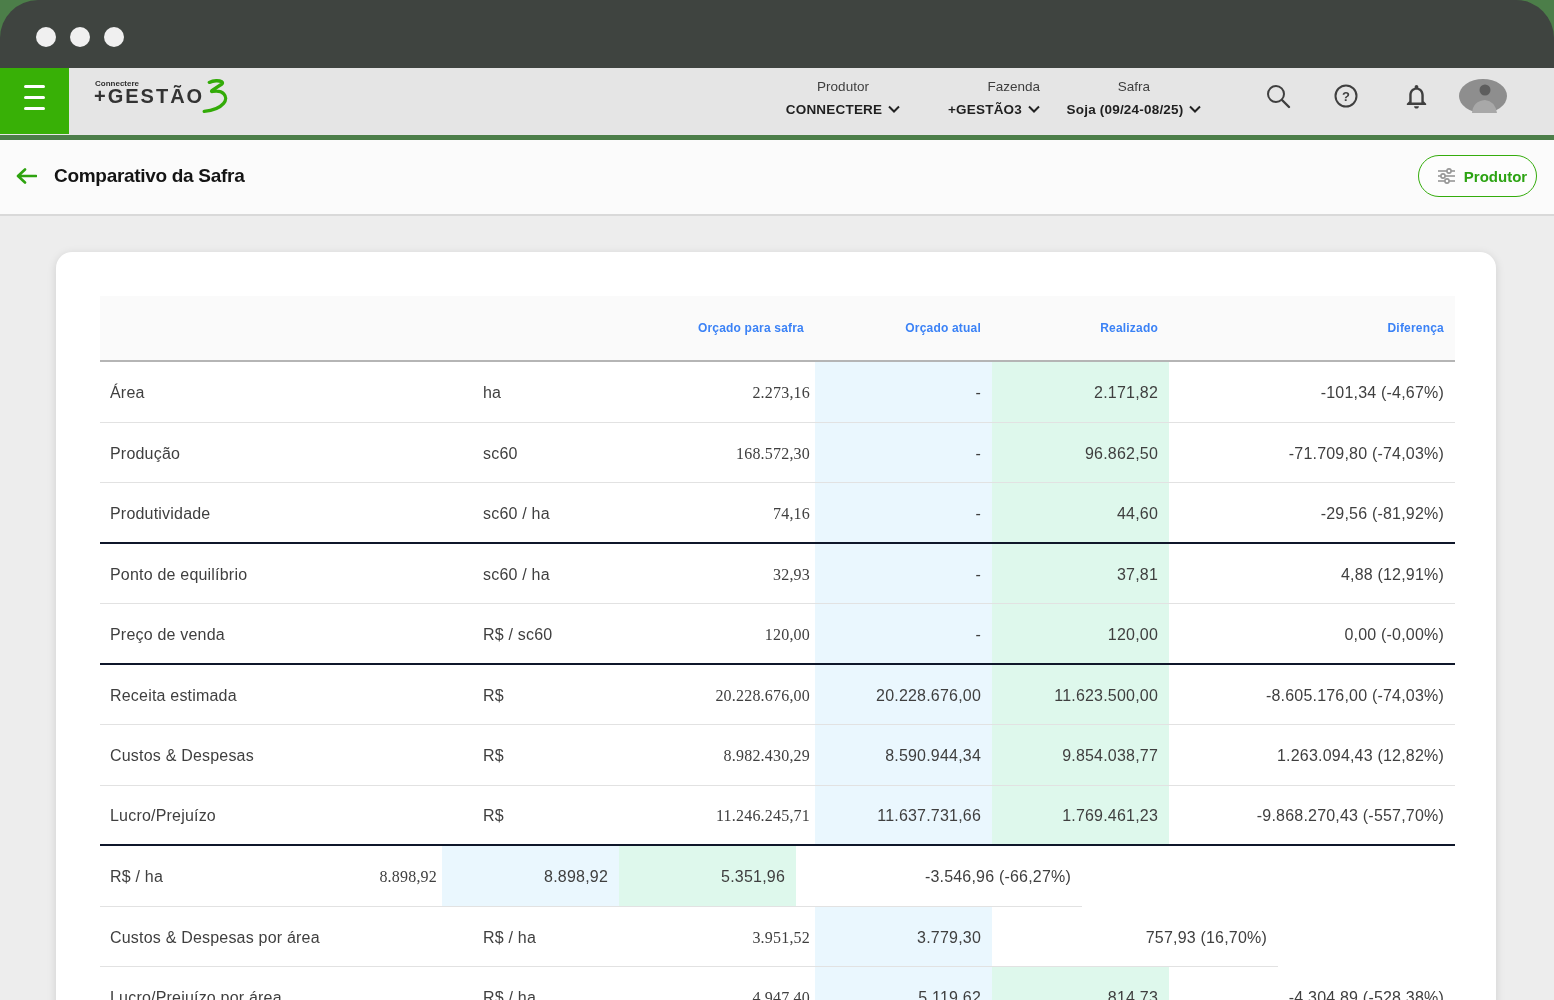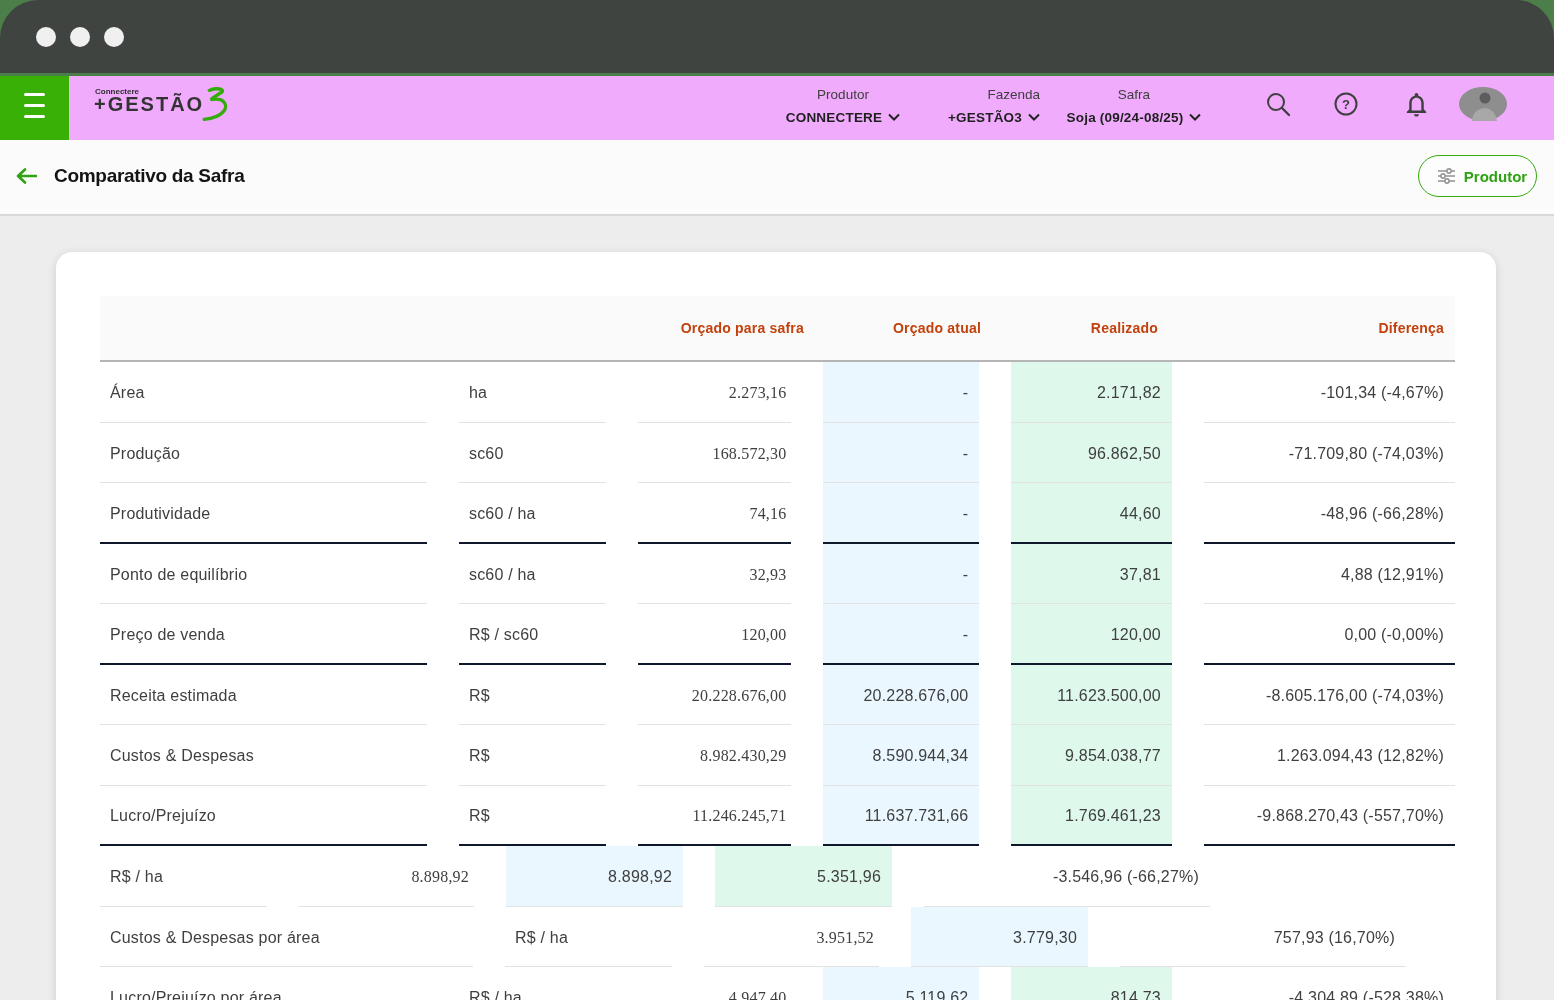--- a/index.html
+++ b/index.html
@@ -3,21 +3,21 @@
 <meta charset="utf-8">
 <style>
   * { margin:0; padding:0; box-sizing:border-box; }
   html,body { width:1554px; height:1000px; overflow:hidden; }
   body { background:#4c7e49; font-family:"Liberation Sans", sans-serif; position:relative; }
 
   .chrome { position:absolute; left:0; top:0; width:1554px; height:73px;
     background:#3f4440; border-radius:38px 38px 0 0; }
   .dot { position:absolute; top:27px; width:20px; height:20px; border-radius:50%; background:#f0f0f0; }
 
-  .hdr { position:absolute; left:0; top:76px; width:1554px; height:67px; background:#f0abfc;
+  .hdr { position:absolute; left:0; top:68px; width:1554px; height:67px; background:#e5e5e5;
     border-bottom:1px solid #e6e6e6; }
   .menu { position:absolute; left:0; top:0; width:69px; height:66px; background:#38b006; }
   .menu .bar { position:absolute; left:24px; width:21px; height:3.4px; background:#ffffff; border-radius:2px; }
 
   .logo { position:absolute; left:95px; top:0; }
   .logo .conn { position:absolute; left:0px; top:11px; font-size:8px; font-weight:bold; color:#2f2f2f; letter-spacing:0px; }
   .logo .gest { position:absolute; left:-1px; top:17px; font-size:20px; font-weight:bold; color:#333333; letter-spacing:2px; }
   .logo .three { position:absolute; left:107px; top:11px; }
 
   .navgrp { position:absolute; top:11px; text-align:center; color:#3c3c3c; }
@@ -34,22 +34,22 @@
   .fbtn { position:absolute; left:1418px; top:15px; width:119px; height:42px; border:1.5px solid #35ac0d;
     border-radius:21px; background:#fdfdfd; display:flex; align-items:center; justify-content:center; padding-left:10px; }
   .fbtn .ftxt { color:#2ca312; font-size:15px; font-weight:bold; margin-left:9px; }
 
   .content { position:absolute; left:0; top:216px; width:1554px; height:784px; background:#ededed; }
   .card { position:absolute; left:56px; top:36px; width:1440px; height:900px; background:#ffffff;
     border-radius:16px; box-shadow:0 2px 10px rgba(0,0,0,0.13); }
 
   .tbl { position:absolute; left:44px; top:44px; width:1355px; }
   .thead { display:flex; height:66px; background:#fafafa; border-bottom:2px solid #b5b5b5;
-    align-items:center; font-size:14px; font-weight:bold; color:#c2410c; letter-spacing:0.2px; }
-  .trow { display:flex; height:60.5px; font-size:16px; color:#3f3f3f; letter-spacing:0.2px;gap:32px; }
+    align-items:center; font-size:12px; font-weight:bold; color:#3b82f6; letter-spacing:0.2px; }
+  .trow { display:flex; height:60.5px; font-size:16px; color:#3f3f3f; letter-spacing:0.2px; }
   .trow .c { display:flex; align-items:center; border-bottom:1px solid #e2e2e2; height:100%; padding-top:2.5px; }
   .trow.g .c { border-bottom:2px solid #0f172a; }
   .c1 { width:373px; padding-left:10px; }
   .c2 { width:167px; padding-left:10px; }
   .c3 { width:175px; justify-content:flex-end; padding-right:5px;font-family:Liberation Serif, serif; }
   .c4 { width:177px; justify-content:flex-end; padding-right:11px; }
   .c5 { width:177px; justify-content:flex-end; padding-right:11px; }
   .c6 { width:286px; justify-content:flex-end; padding-right:11px; }
   .h3,.h4,.h5,.h6 { text-align:right; padding-right:11px; }
   .h1 { width:373px; } .h2 { width:167px; } .h3 { width:175px; } .h4 { width:177px; }
@@ -163,21 +163,21 @@
           <div class="c c4">-</div>
           <div class="c c5">96.862,50</div>
           <div class="c c6">-71.709,80 (-74,03%)</div>
         </div>
         <div class="trow g">
           <div class="c c1">Produtividade</div>
           <div class="c c2">sc60 / ha</div>
           <div class="c c3">74,16</div>
           <div class="c c4">-</div>
           <div class="c c5">44,60</div>
-          <div class="c c6">-48,96 (-66,28%)</div>
+          <div class="c c6">-29,56 (-81,92%)</div>
         </div>
         <div class="trow">
           <div class="c c1">Ponto de equilíbrio</div>
           <div class="c c2">sc60 / ha</div>
           <div class="c c3">32,93</div>
           <div class="c c4">-</div>
           <div class="c c5">37,81</div>
           <div class="c c6">4,88 (12,91%)</div>
         </div>
         <div class="trow g">

